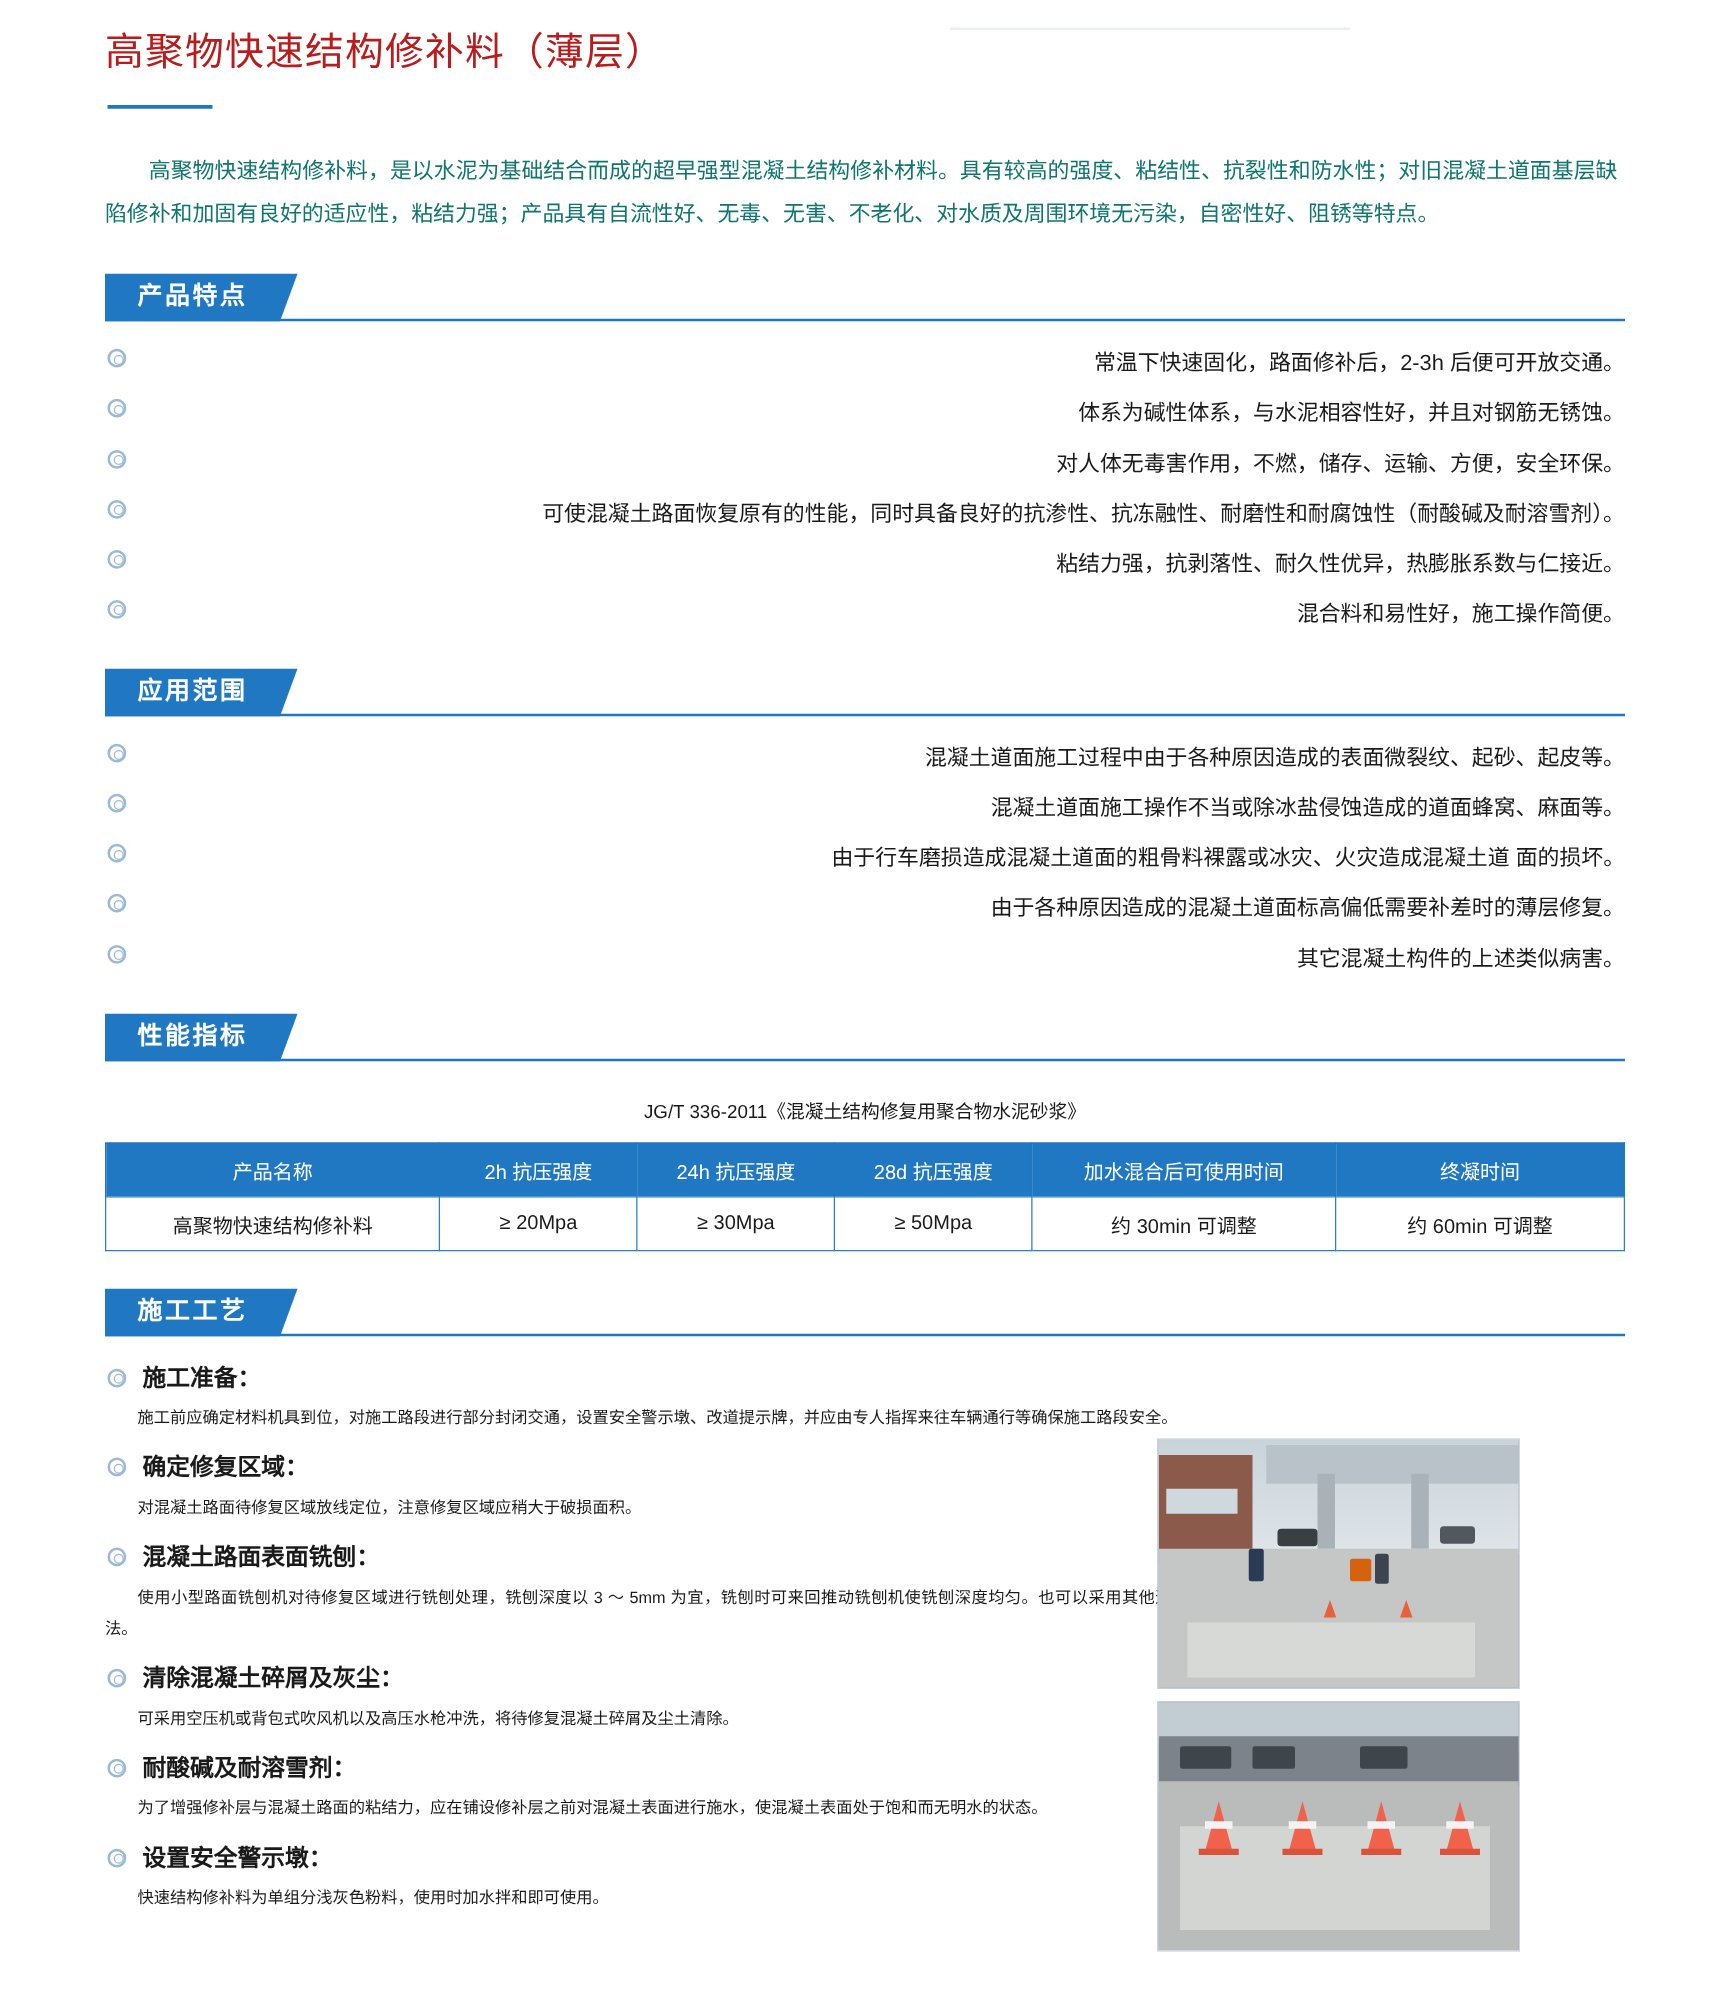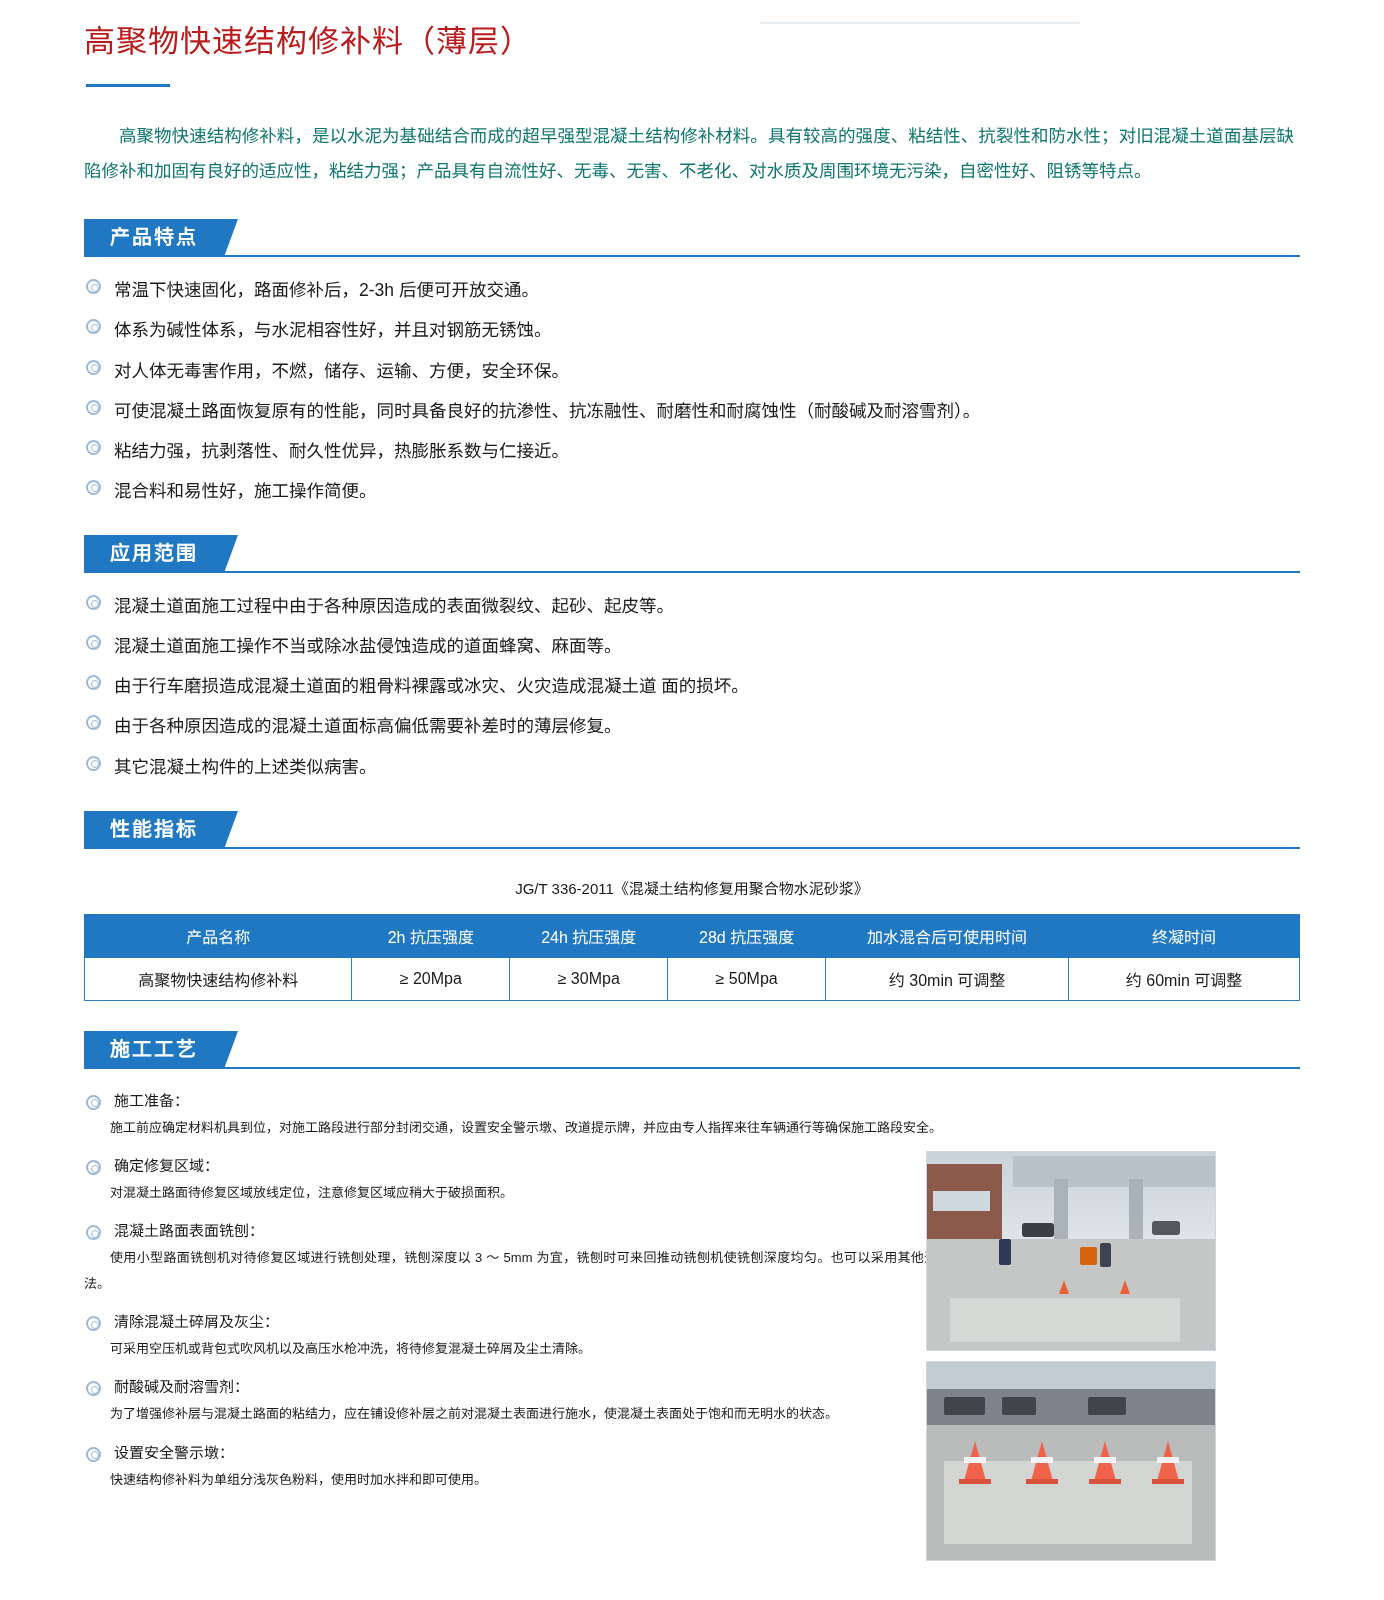--- a/index.html
+++ b/index.html
@@ -99,20 +99,21 @@
     height: 2px;
     background: #1f78c1;
     z-index: 1;
   }
 
   
   ul.bullets {
     list-style: none;
     margin: 18px 0 0 0;
     padding: 0;
+    text-align: right;
   }
   ul.bullets li {
     position: relative;
     padding-left: 30px;
     font-size: 17.5px;
     line-height: 1.55;
     margin-bottom: 13px;
     color: #1a1a1a;
   }
   ul.bullets li .bul {
@@ -165,22 +166,22 @@
   }
 
   
   .proc {
     margin-top: 14px;
     position: relative;
   }
   .proc .step {
     position: relative;
     padding-left: 30px;
-    font-size: 15px;
-    font-weight: normal;
+    font-size: 19px;
+    font-weight: bold;
     line-height: 1.6;
     margin-top: 14px;
   }
   .proc .step .bul {
     position: absolute;
     left: 2px;
     top: 6px;
     width: 15px;
     height: 15px;
     border: 2px solid #9bb9d4;

